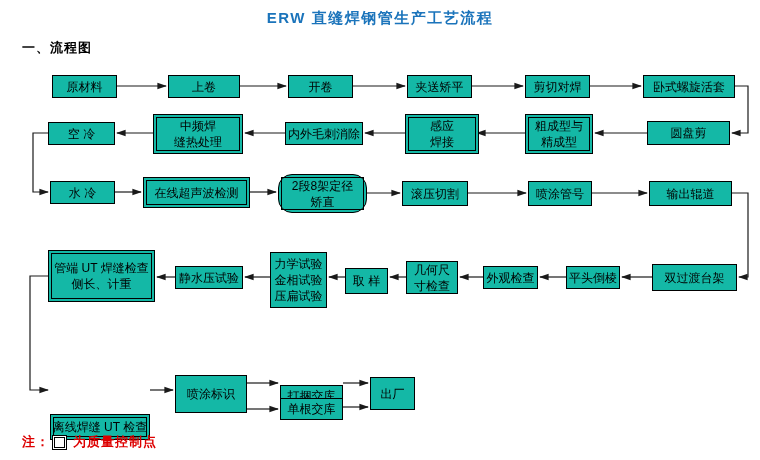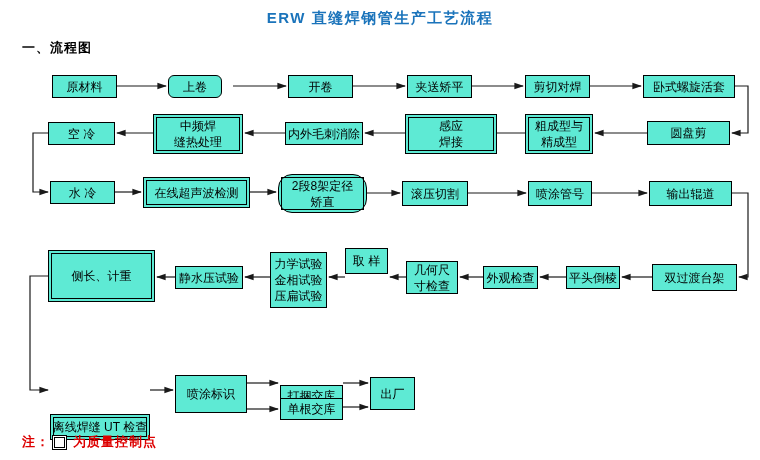--- a/index.html
+++ b/index.html
@@ -26,21 +26,21 @@
   }
   svg.connectors {
     position: absolute; top: 0; left: 0;
   }
   polyline.conn {
     fill: none; stroke: #1a1a1a; stroke-width: 1.2;
   }
   .node {
     position: absolute;
     box-sizing: border-box;
-    background: #5eead4;
+    background: #14b8a6;
     border: 1px solid #000000;
     display: flex; flex-direction: column;
     align-items: center; justify-content: center;
     font-size: 12px; line-height: 16px;
     color: #000000; text-align: center;
   }
   .node .line { white-space: nowrap; }
   .node.qc::after {
     content: "";
     position: absolute; top: 2px; left: 2px; right: 2px; bottom: 2px;
@@ -113,21 +113,21 @@
       <polyline points="247,383 278,383" class="conn" marker-end="url(#arrow)"></polyline>
       <polyline points="247,409 278,409" class="conn" marker-end="url(#arrow)"></polyline>
       <polyline points="343,383 368,383" class="conn" marker-end="url(#arrow)"></polyline>
       <polyline points="343,407 368,407" class="conn" marker-end="url(#arrow)"></polyline>
     </svg>
 
   <div>
       <div class="node" style="left: 52px; top: 75px; width: 65px; height: 23px;">
         <div class="line">原材料</div>
       </div>
-      <div class="node" style="left: 168px; top: 75px; width: 54px; height: 23px; border-radius: 6px;">
+      <div class="node" style="left: 168px; top: 75px; width: 72px; height: 23px;">
         <div class="line">上卷</div>
       </div>
       <div class="node" style="left: 288px; top: 75px; width: 65px; height: 23px;">
         <div class="line">开卷</div>
       </div>
       <div class="node" style="left: 407px; top: 75px; width: 65px; height: 23px;">
         <div class="line">夹送矫平</div>
       </div>
       <div class="node" style="left: 525px; top: 75px; width: 65px; height: 23px;">
         <div class="line">剪切对焊</div>
@@ -138,21 +138,21 @@
       <div class="node" style="left: 48px; top: 122px; width: 67px; height: 23px;">
         <div class="line">空 冷</div>
       </div>
       <div class="node qc" style="left: 153px; top: 114px; width: 90px; height: 40px;">
         <div class="line">中频焊</div>
         <div class="line">缝热处理</div>
       </div>
       <div class="node" style="left: 285px; top: 122px; width: 78px; height: 23px;">
         <div class="line">内外毛刺消除</div>
       </div>
-      <div class="node qc" style="left: 405px; top: 114px; width: 92px; height: 40px;">
+      <div class="node qc" style="left: 405px; top: 114px; width: 74px; height: 40px;">
         <div class="line">感应</div>
         <div class="line">焊接</div>
       </div>
       <div class="node qc" style="left: 525px; top: 114px; width: 68px; height: 40px;">
         <div class="line">粗成型与</div>
         <div class="line">精成型</div>
       </div>
       <div class="node" style="left: 647px; top: 121px; width: 83px; height: 24px;">
         <div class="line">圆盘剪</div>
       </div>
@@ -181,32 +181,33 @@
       <div class="node" style="left: 566px; top: 266px; width: 54px; height: 23px;">
         <div class="line">平头倒棱</div>
       </div>
       <div class="node" style="left: 483px; top: 266px; width: 55px; height: 23px;">
         <div class="line">外观检查</div>
       </div>
       <div class="node" style="left: 406px; top: 261px; width: 52px; height: 33px;">
         <div class="line">几何尺</div>
         <div class="line">寸检查</div>
       </div>
-      <div class="node" style="left: 345px; top: 248px; width: 43px; height: 26px;">
+      <div class="node" style="left: 345px; top: 268px; width: 43px; height: 26px;">
         <div class="line">取 样</div>
       </div>
       <div class="node" style="left: 270px; top: 252px; width: 57px; height: 56px;">
         <div class="line">力学试验</div>
         <div class="line">金相试验</div>
         <div class="line">压扁试验</div>
       </div>
       <div class="node" style="left: 175px; top: 266px; width: 68px; height: 23px;">
         <div class="line">静水压试验</div>
       </div>
       <div class="node qc" style="left: 48px; top: 250px; width: 107px; height: 52px;">
+        <div class="line">管端 UT 焊缝检查</div>
         <div class="line">侧长、计重</div>
       </div>
       <div class="node qc" style="left: 50px; top: 377px; width: 100px; height: 26px; margin-top: 37px;">
         <div class="line">离线焊缝 UT 检查</div>
       </div>
       <div class="node" style="left: 175px; top: 375px; width: 72px; height: 38px;">
         <div class="line">喷涂标识</div>
       </div>
       <div class="node" style="left: 280px; top: 385px; width: 63px; height: 22px;">
         <div class="line">打捆交库</div>

